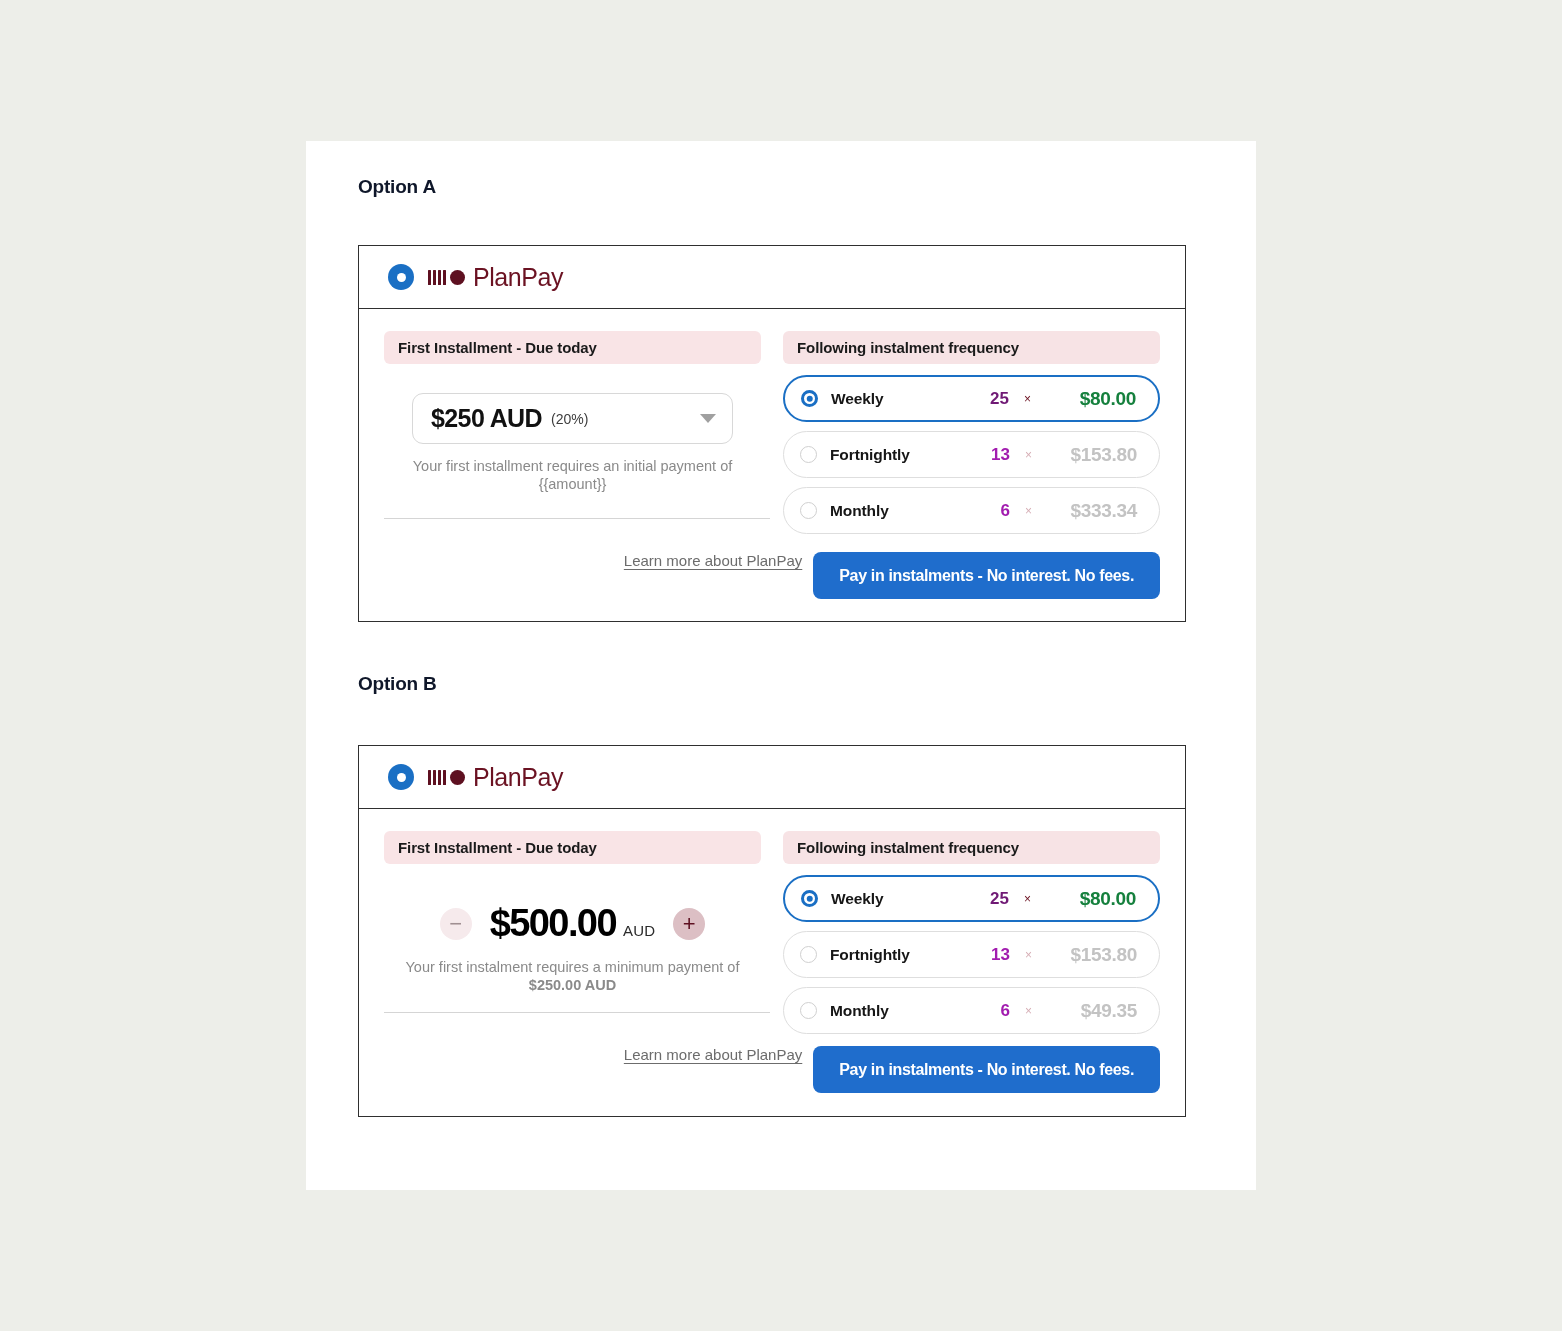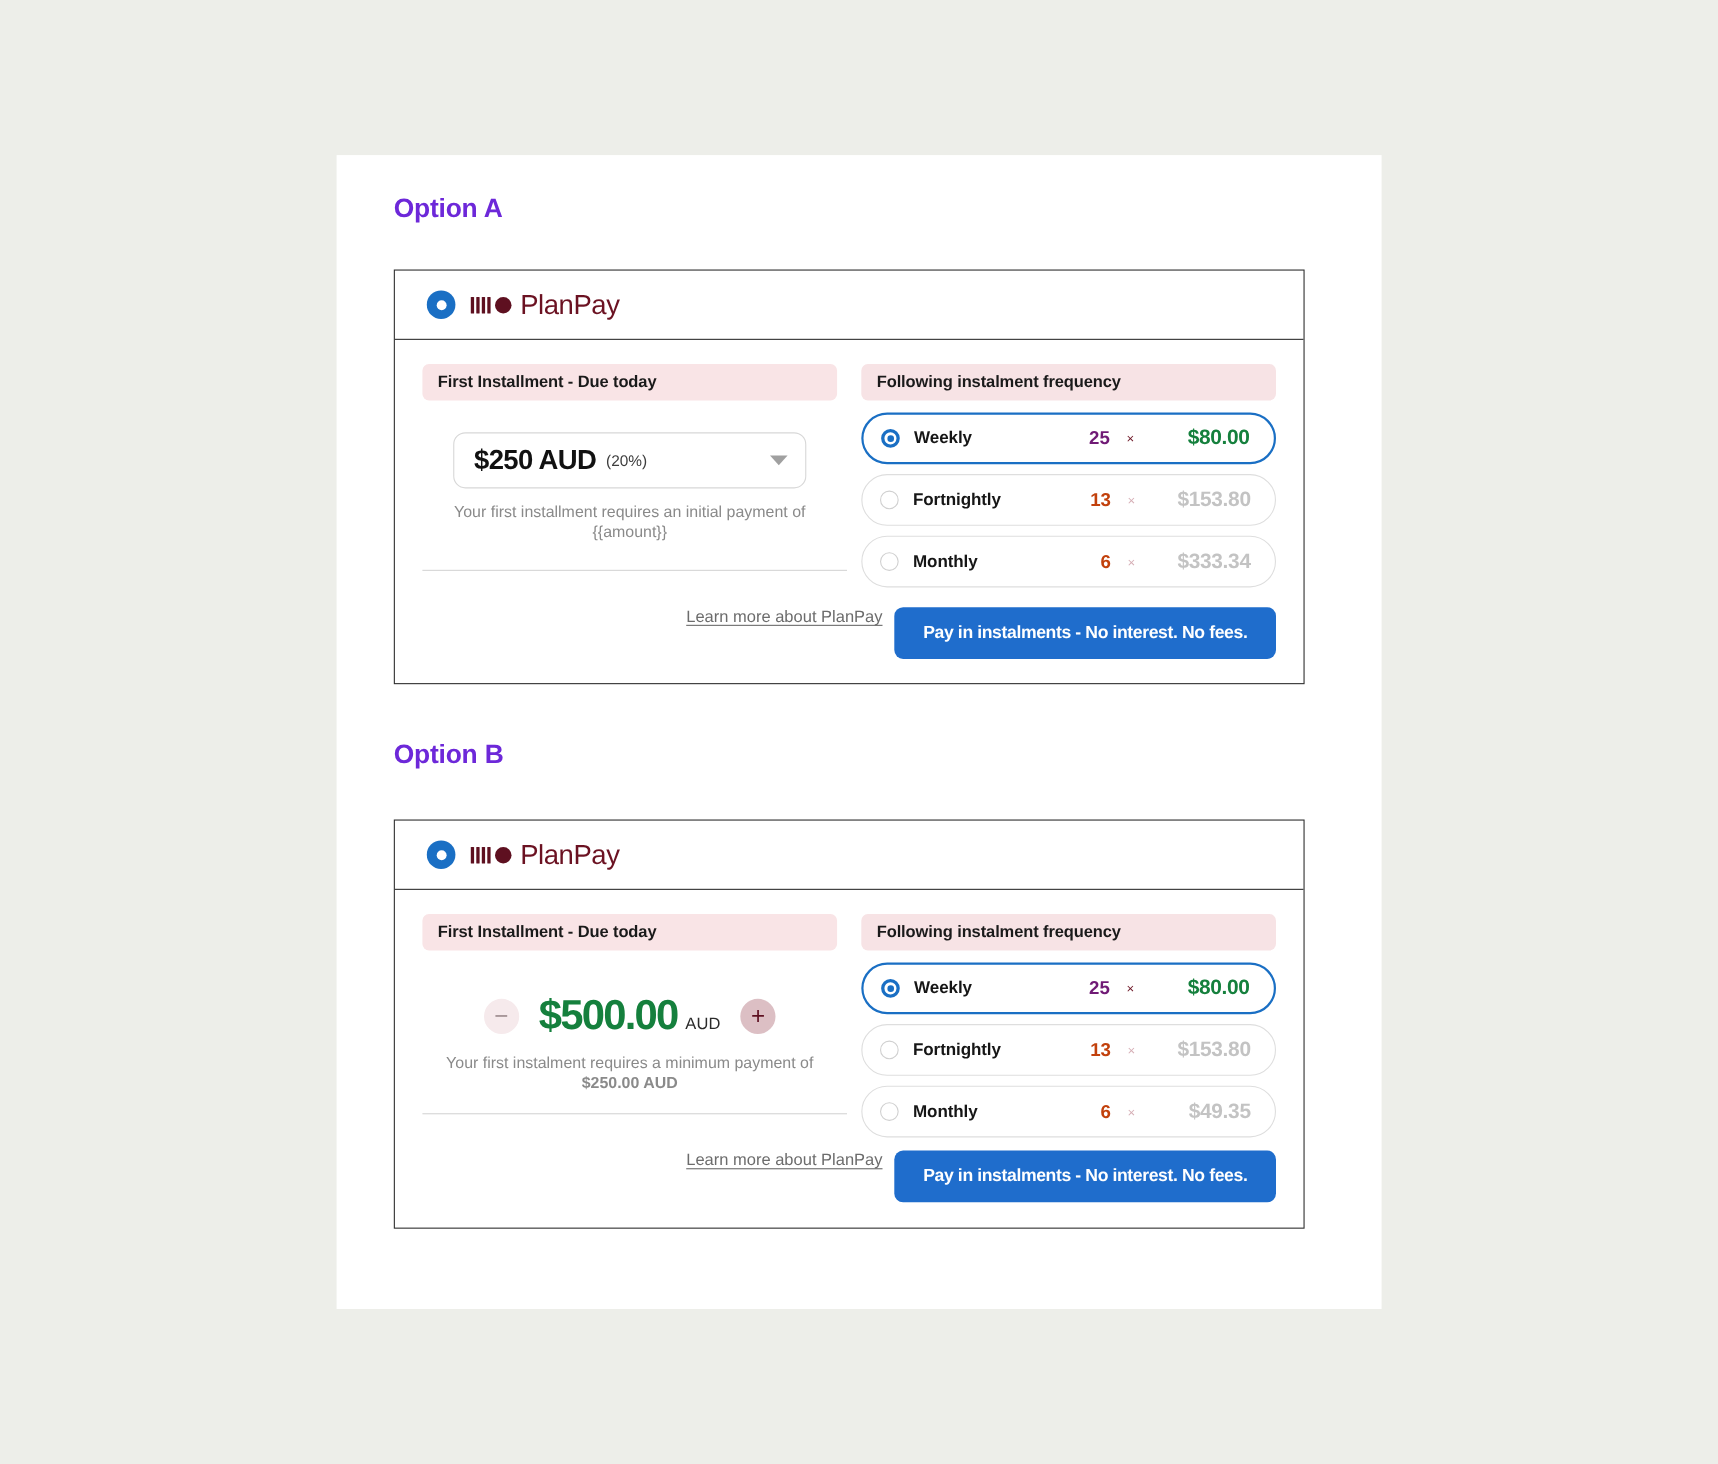--- a/index.html
+++ b/index.html
@@ -25,23 +25,23 @@
     position: absolute;
     left: 306px;
     top: 141px;
     width: 950px;
     height: 1049px;
     background: #ffffff;
   }
 
   
   .section-title {
-    font-size: 24px;
-    font-weight: 700;
-    color: #6d28d9;
+    font-size: 19px;
+    font-weight: 700;
+    color: #0f172a;
     letter-spacing: -0.2px;
   }
 
   #optA-title { position: absolute; left: 52px; top: 35px; }
   #optB-title { position: absolute; left: 52px; top: 532px; }
 
   
   .card {
     position: absolute;
     left: 52px;
@@ -177,21 +177,21 @@
     border: none;
     padding: 0;
     font-family: "Liberation Sans", sans-serif;
   }
   .step-minus { background: #f6eaec; color: #a08f92; }
   .step-plus  { background: #dcbfc4; color: #5e1020; }
 
   .amount-big {
     font-size: 38px;
     font-weight: 700;
-    color: #15803d;
+    color: #000000;
     letter-spacing: -1.6px;
   }
   .amount-cur {
     font-size: 15px;
     font-weight: 400;
     color: #2b2b2b;
     margin-left: 7px;
     letter-spacing: 0.2px;
   }
 
@@ -265,21 +265,21 @@
   .freq-price {
     font-size: 19px;
     font-weight: 700;
     color: #15803d;
     min-width: 92px;
     text-align: right;
     letter-spacing: -0.3px;
   }
 
   .freq-row.dim .freq-label { color: #161616; }
-  .freq-row.dim .freq-count { color: #c2410c; }
+  .freq-row.dim .freq-count { color: #a21caf; }
   .freq-row.dim .freq-price { color: #c3c3c3; }
   .freq-row.dim .freq-x     { color: #d6aeb5; }
 
   
   .card-footer {
     position: absolute;
     right: 25px;
     display: flex;
     gap: 11px;
   }

